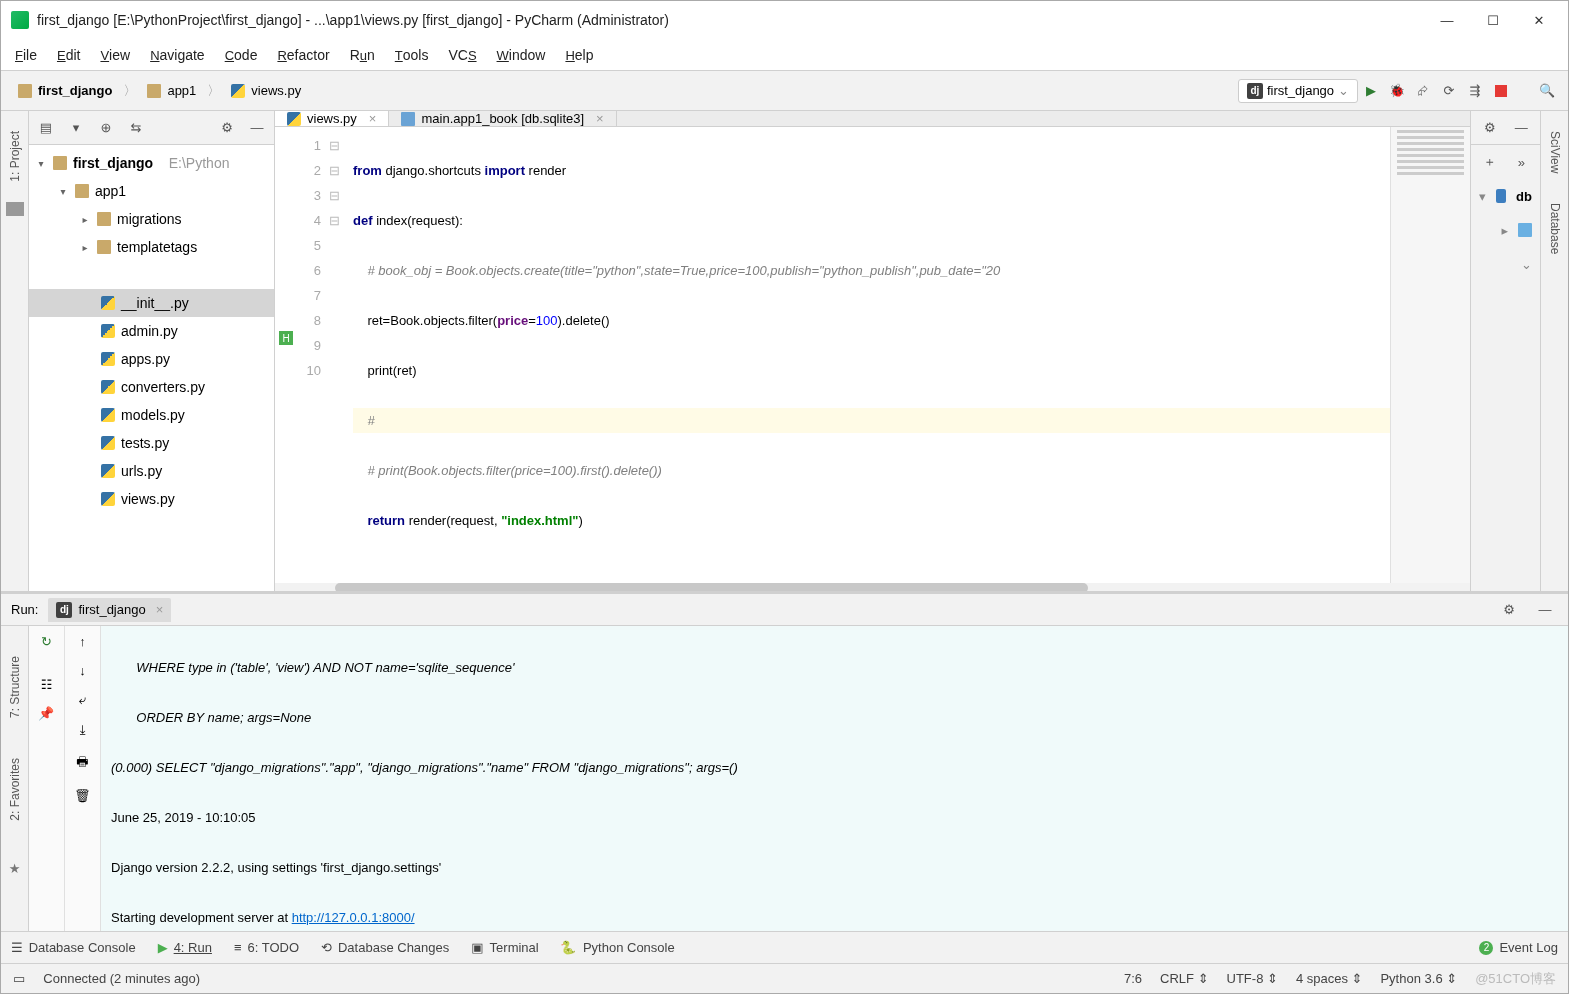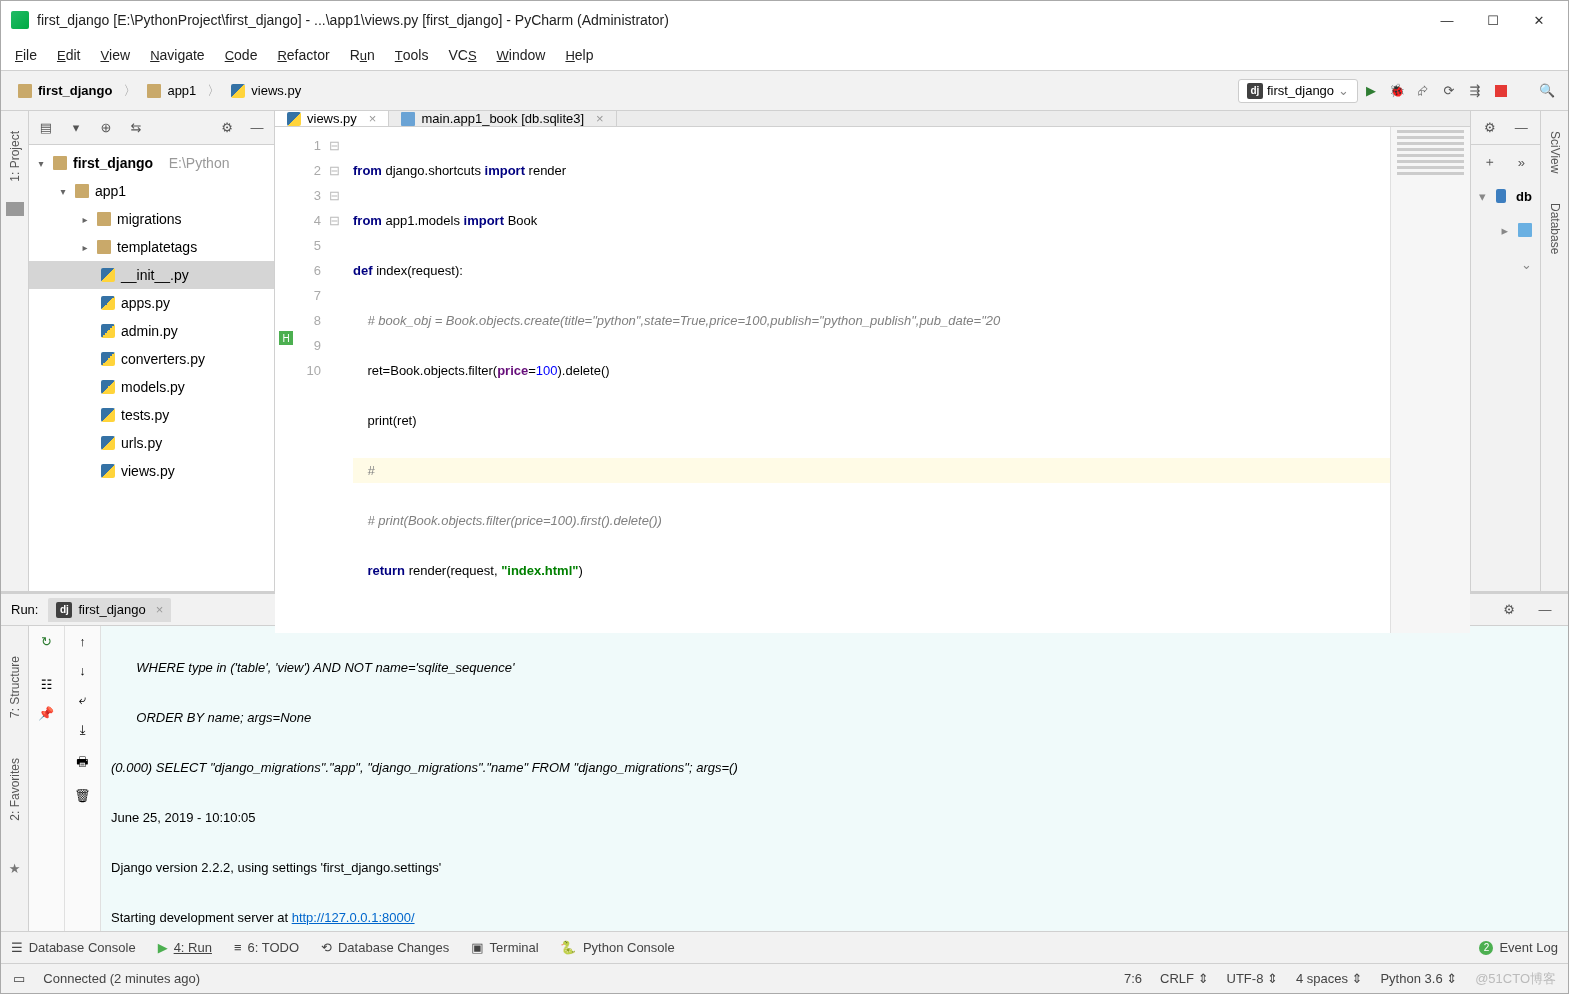--- a/index.html
+++ b/index.html
@@ -21,21 +21,21 @@
 .dj { width: 16px; height: 16px; background: #404040; color: #fff; font-size: 10px; display: flex; align-items: center; justify-content: center; border-radius: 2px; font-weight: bold; }
 .main { flex: 1; display: flex; min-height: 0; }
 .leftgutter { width: 28px; background: #f2f2f2; border-right: 1px solid #d0d0d0; display: flex; flex-direction: column; align-items: center; padding-top: 20px; gap: 20px; }
 .vtext { writing-mode: vertical-rl; transform: rotate(180deg); font-size: 12px; color: #555; }
 .fgut { width: 18px; height: 14px; background: #999; }
 .projcol { width: 246px; display: flex; flex-direction: column; border-right: 1px solid #d0d0d0; }
 .projhdr { height: 34px; display: flex; align-items: center; padding: 0 6px; gap: 8px; background: #f2f2f2; border-bottom: 1px solid #d0d0d0; }
 .projhdr .hbtn { width: 22px; display: flex; justify-content: center; color: #555; }
 .tree { flex: 1; overflow: hidden; background: #fff; padding: 4px 0; }
 .trow { display: flex; align-items: center; height: 28px; gap: 6px; padding-left: 6px; white-space: nowrap; }
-.trow.sel { background: #d5d5d5; }
+.trow.sel { background: #d5d5d5; margin-top: 28px; }
 .arr { width: 12px; color: #666; font-size: 10px; text-align: center; }
 .tlabel { font-size: 14px; }
 .tpath { color: #999; font-size: 14px; }
 .editcol { flex: 1; display: flex; flex-direction: column; min-width: 0; }
 .tabs { height: 34px; display: flex; align-items: stretch; background: #ececec; border-bottom: 1px solid #d0d0d0; }
 .tab { display: flex; align-items: center; gap: 6px; padding: 0 12px; border-right: 1px solid #d0d0d0; background: #ececec; font-size: 14px; }
 .tab.active { background: #fff; }
 .tab .close { color: #999; margin-left: 6px; }
 .dbico { width: 14px; height: 14px; background: #6aa3d5; border-radius: 1px; }
 .editor { flex: 1; display: flex; background: #fff; position: relative; font-family: "Consolas","Courier New",monospace; font-size: 15px; }
@@ -172,25 +172,25 @@
           <span class="arr">▸</span>
           <span class="fico"></span>
           <span class="tlabel">templatetags</span>
         </div>
       <div class="trow sel" style="padding-left:72px">
           <span class="pyico"></span>
           <span class="tlabel">__init__.py</span>
         </div>
       <div class="trow" style="padding-left:72px">
           <span class="pyico"></span>
+          <span class="tlabel">admin.py</span>
+        </div>
+      <div class="trow" style="padding-left:72px">
+          <span class="pyico"></span>
           <span class="tlabel">apps.py</span>
-        </div>
-      <div class="trow" style="padding-left:72px">
-          <span class="pyico"></span>
-          <span class="tlabel">admin.py</span>
         </div>
       <div class="trow" style="padding-left:72px">
           <span class="pyico"></span>
           <span class="tlabel">converters.py</span>
         </div>
       <div class="trow" style="padding-left:72px">
           <span class="pyico"></span>
           <span class="tlabel">models.py</span>
         </div>
       <div class="trow" style="padding-left:72px">
@@ -242,21 +242,20 @@
           <div></div>
           <div></div>
           <div></div>
           <div></div>
           <div>⊟</div>
           <div></div>
       </div>
       <span class="hflag">H</span>
       <div class="code">
 <div class="ln"><span class="kw">from</span><span> django.shortcuts </span><span class="kw">import</span><span> render</span></div>
-<div class="ln"><span class="kw">from</span><span> app1.models </span><span class="kw">import</span><span> Book</span></div>
 <div class="ln"><span class="kw">def </span><span class="fn">index</span><span>(request):</span></div>
 <div class="ln"><span class="cm">    # book_obj = Book.objects.create(title="python",state=True,price=100,publish="python_publish",pub_date="20</span></div>
 <div class="ln"><span>    ret=Book.objects.filter(</span><span class="par">price</span><span>=</span><span class="num">100</span><span>).delete()</span></div>
 <div class="ln"><span>    print(ret)</span></div>
 <div class="ln hl"><span class="cm">    #</span></div>
 <div class="ln"><span class="cm">    # print(Book.objects.filter(price=100).first().delete())</span></div>
 <div class="ln"><span class="kw">    return </span><span>render(request, </span><span class="str">"index.html"</span><span>)</span></div>
       </div>
       <div class="minimap">
         <div class="ml"></div>

